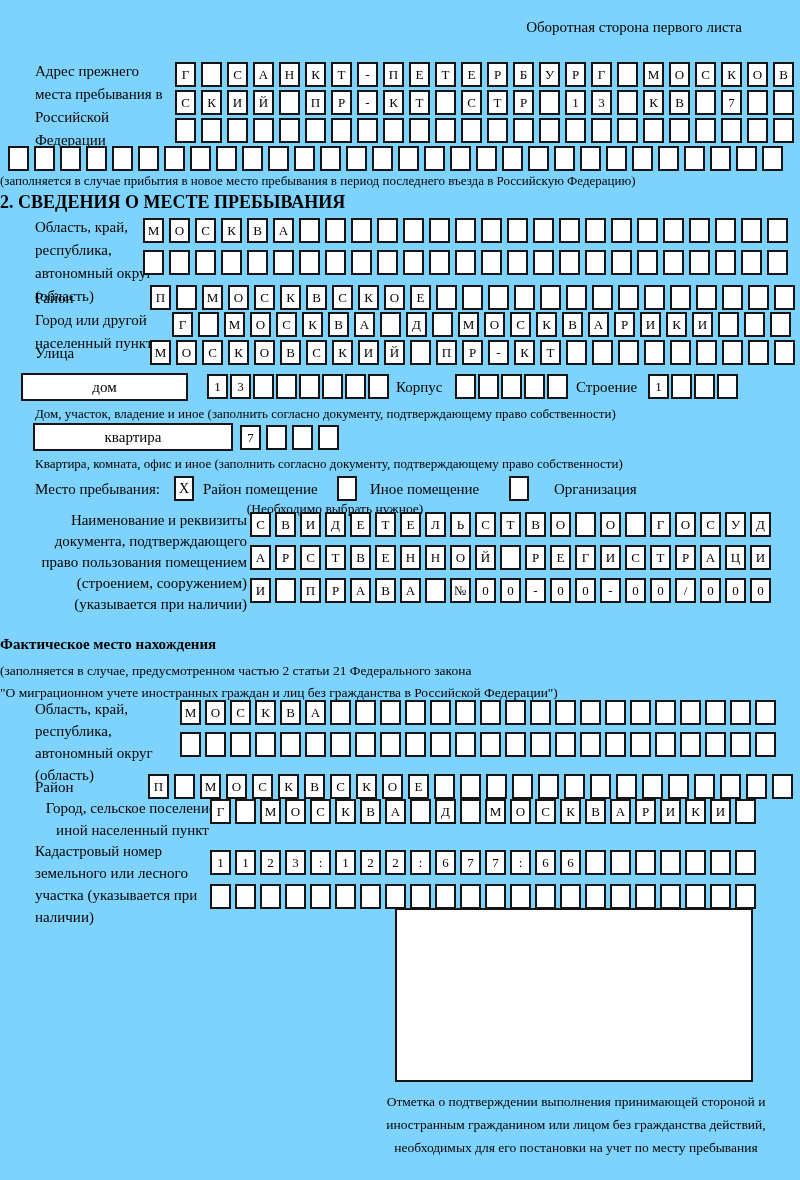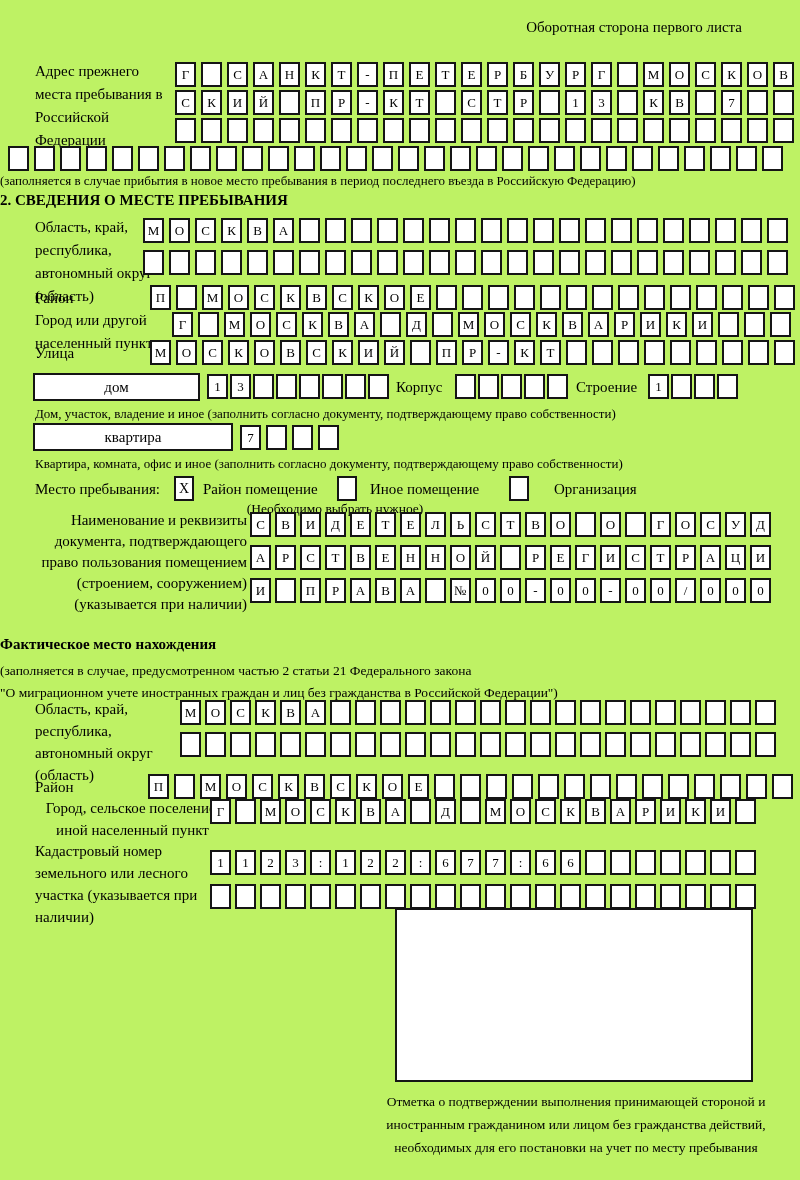--- a/index.html
+++ b/index.html
@@ -1,25 +1,25 @@
 <!DOCTYPE html>
 <html lang="ru"><head>
 <meta charset="utf-8">
 <style>
   html,body{margin:0;padding:0;background:#fff;}
   .page{
-    position:relative;width:800px;height:1180px;background:#bef264;
+    position:relative;width:800px;height:1180px;background:#7dd3fc;
     font-family:"Liberation Serif","DejaVu Serif",serif;color:#000;overflow:hidden;
   }
   .abs{position:absolute;}
   .lbl{font-size:15px;line-height:23px;}
   .lbl22{font-size:15px;line-height:22px;}
   .cap{font-size:13px;line-height:16px;}
   .center{left:0;width:800px;text-align:left;}
-  .title{font-size:15px;font-weight:bold;}
+  .title{font-size:18px;font-weight:bold;}
   .cells{display:flex;gap:5px;}
   .gap4{gap:4px;}
   .gap2{gap:2px;}
   .cell{
     box-sizing:border-box;width:21px;height:25px;border:2px solid #151515;background:#fff;
     font-size:13px;line-height:21px;text-align:center;flex:0 0 auto;font-family:inherit;
   }
   .bigbox{
     box-sizing:border-box;border:2px solid #151515;background:#fff;
     display:flex;align-items:center;justify-content:center;font-size:15px;
@@ -287,21 +287,21 @@
       <span class="cell"></span>
       <span class="cell"></span>
       <span class="cell"></span>
       <span class="cell"></span>
       <span class="cell"></span>
       <span class="cell"></span>
       <span class="cell"></span>
       <span class="cell"></span>
     </div>
 
-  <div class="abs bigbox" style="left:33px;top:373px;width:167px;height:28px;">дом</div>
+  <div class="abs bigbox" style="left:21px;top:373px;width:167px;height:28px;">дом</div>
   <div class="abs cells gap2" style="left:207px;top:374px;">
       <span class="cell">1</span>
       <span class="cell">3</span>
       <span class="cell"></span>
       <span class="cell"></span>
       <span class="cell"></span>
       <span class="cell"></span>
       <span class="cell"></span>
       <span class="cell"></span>
     </div>

